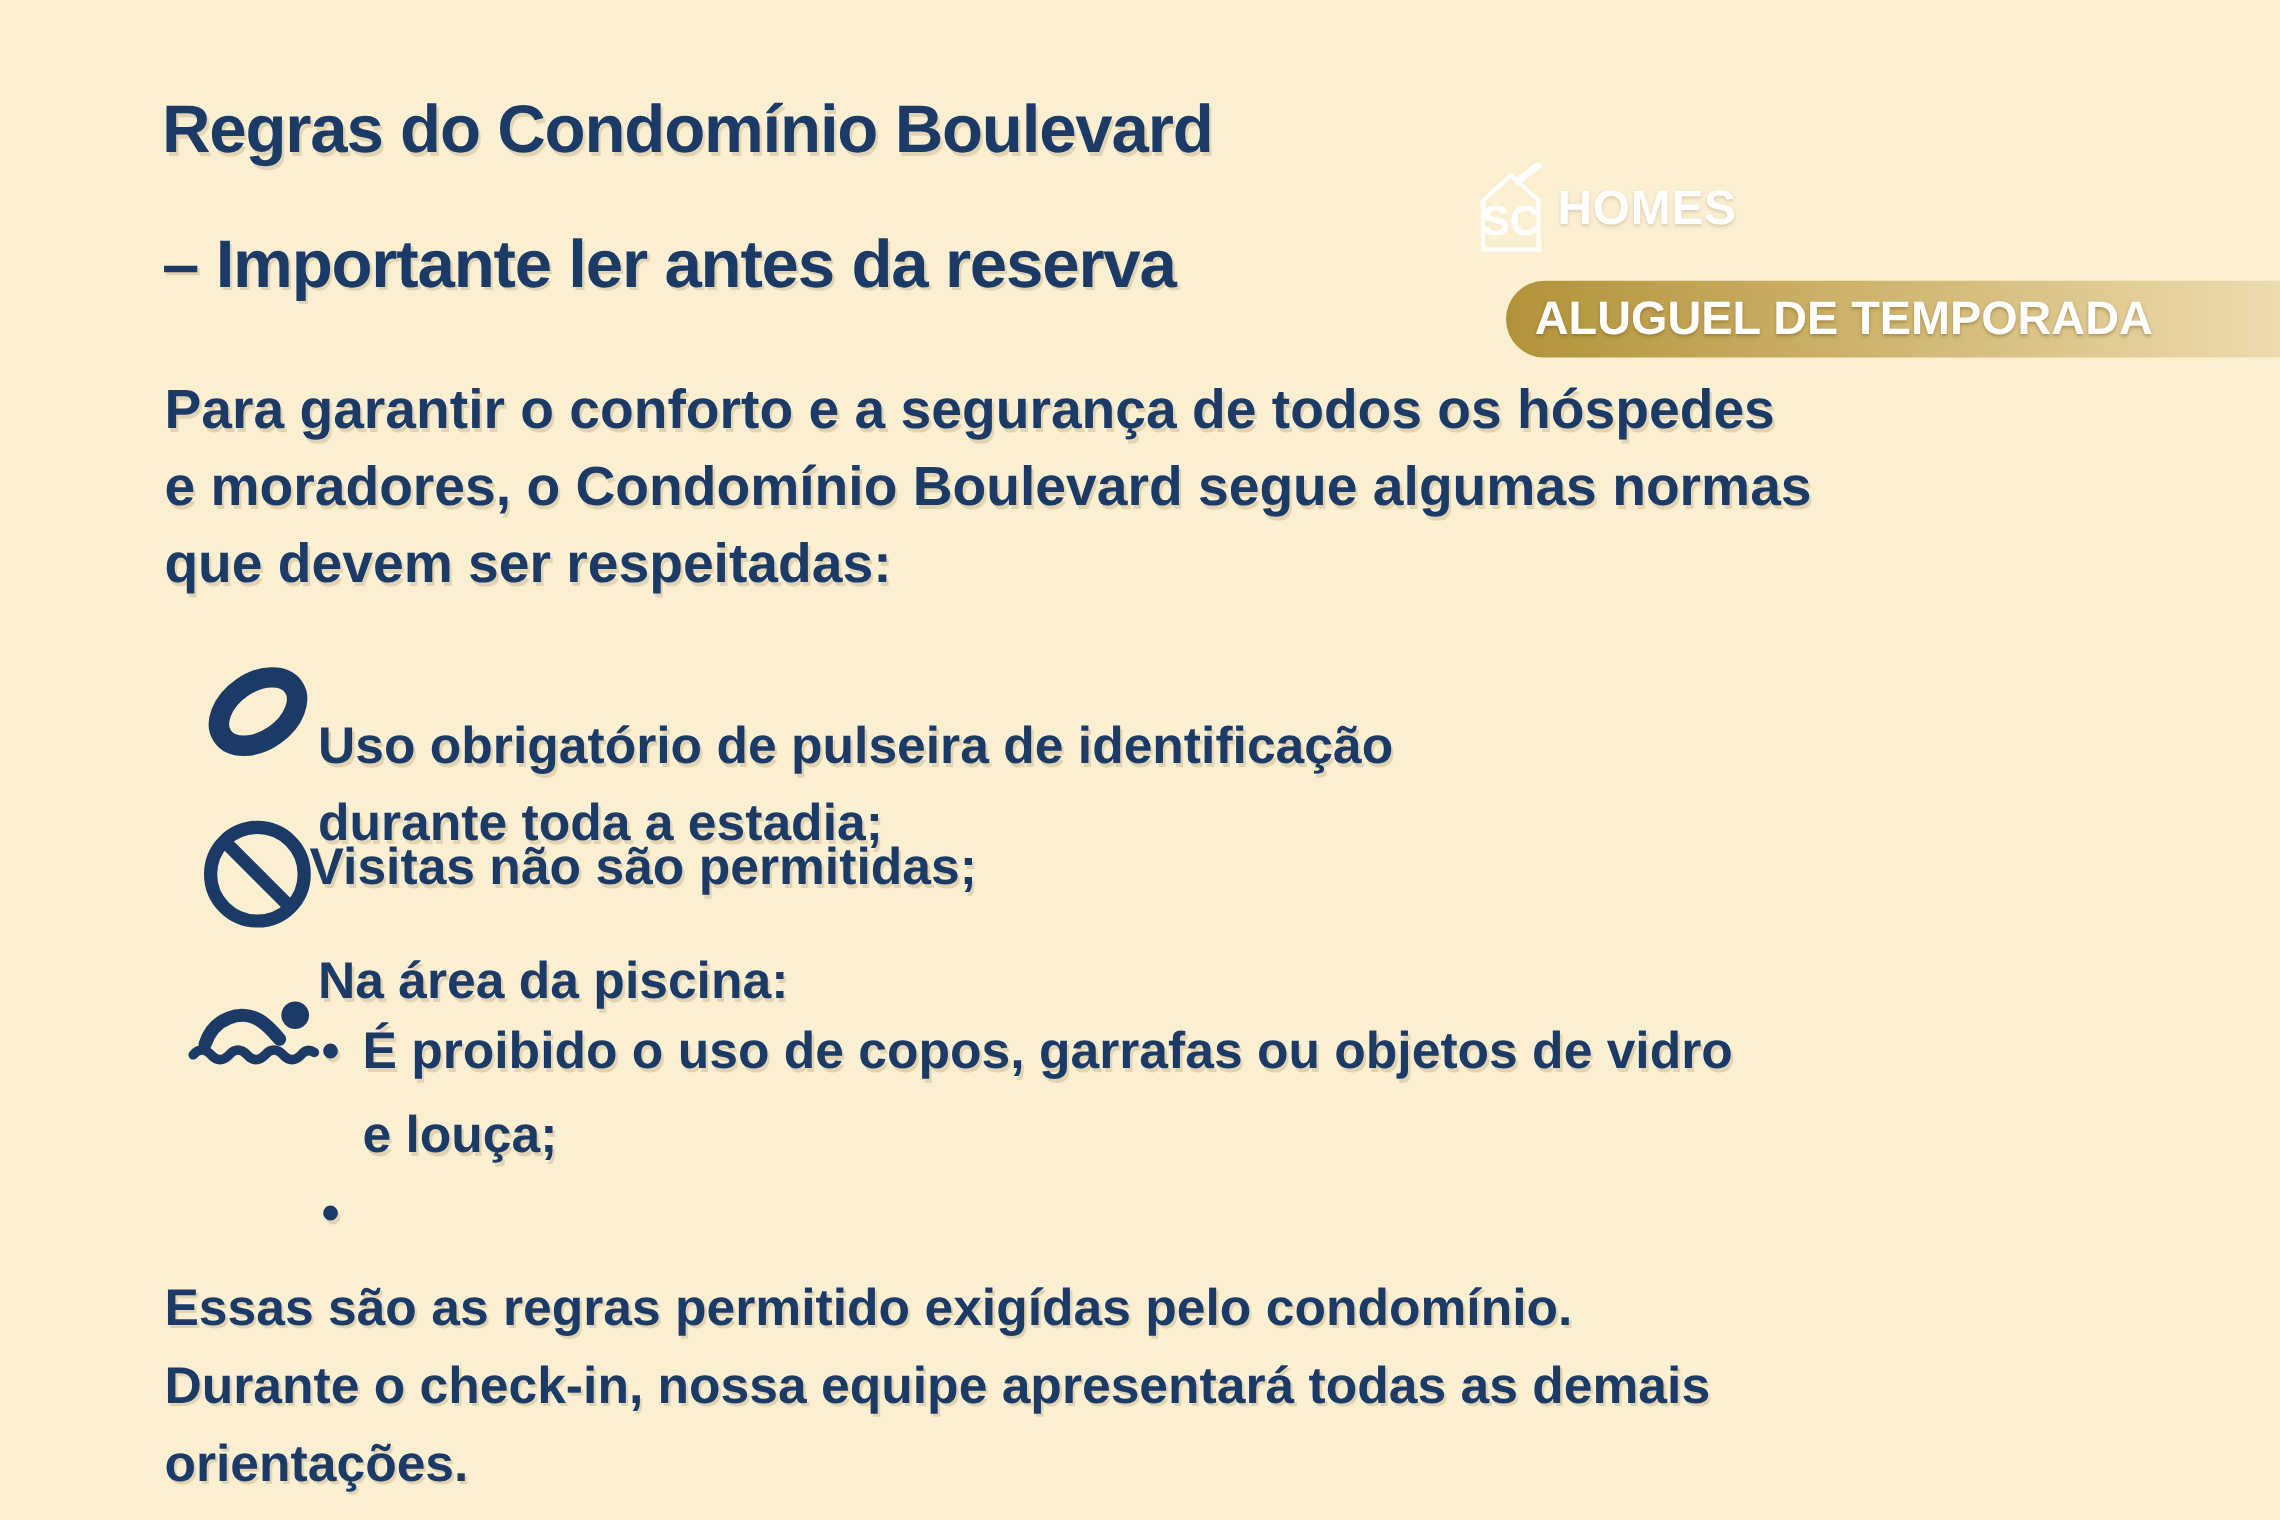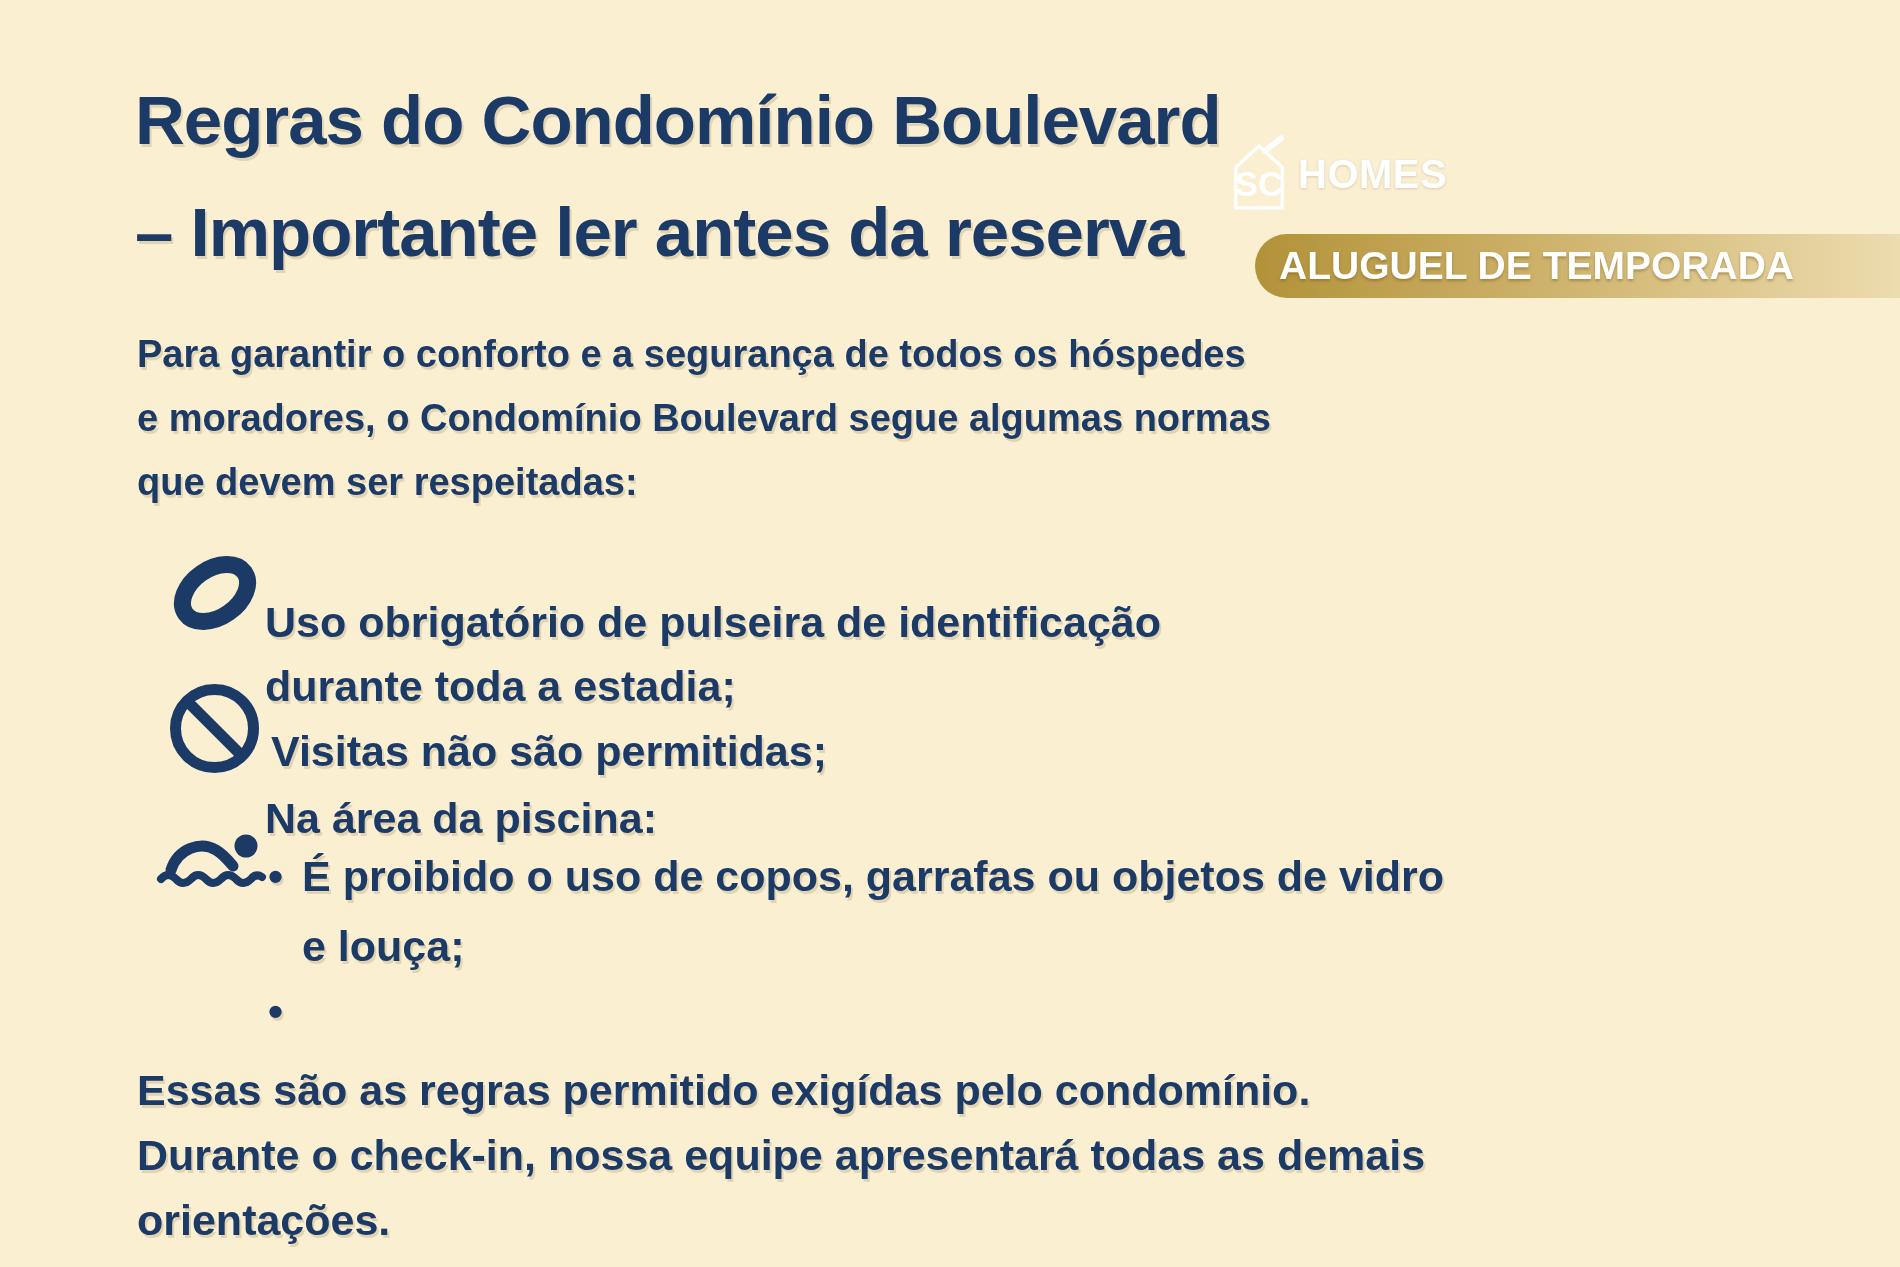--- a/index.html
+++ b/index.html
@@ -7,27 +7,27 @@
     width:1900px;height:1267px;position:relative;overflow:hidden;
     background:#FBEFD2;
     font-family:"Liberation Sans", sans-serif;
     color:#1B3A66;font-weight:700;
   }
   .abs{position:absolute;}
   .navy{color:#1B3A66;text-shadow:2px 3px 0 rgba(196,178,138,0.45), 0 0 2px rgba(255,255,255,0.5);}
   .pre{white-space:pre-line;}
 
   .title{
-    left:135px;top:65px;width:1650px;
-    font-size:69px;line-height:112px;letter-spacing:-1px;
+    left:135px;top:52px;width:1650px;
+    font-size:56px;line-height:112px;letter-spacing:-1px;
     z-index:1;
   }
   .intro{
-    left:137px;top:322px;width:1720px;
-    font-size:38px;line-height:64px;
+    left:137px;top:309px;width:1720px;
+    font-size:46px;line-height:64px;
   }
 
   
   .logo{
     left:1230px;top:134px;height:80px;z-index:3;
     display:flex;align-items:center;gap:10px;
   }
   .logo .homes{
     color:#FFFFFF;font-size:40px;letter-spacing:0.5px;
     text-shadow:0 1px 3px rgba(120,100,50,0.25);
@@ -39,21 +39,21 @@
     display:flex;align-items:center;padding-left:24px;box-sizing:border-box;
   }
   .ribbon .ribbon-label{
     color:#FFFFFF;font-size:39px;letter-spacing:0px;
     text-shadow:0 2px 3px rgba(110,85,20,0.45);
   }
 
   
   .rule-text{font-size:43px;line-height:64px;}
   .rule1-text{left:265px;top:546px;width:1500px;margin-top:44px;}
-  .rule2-text{left:271px;top:691px;width:1500px;margin-top:28px;}
+  .rule2-text{left:258px;top:691px;width:1500px;}
   .rule3-heading{left:265px;top:786px;width:1500px;}
   .bullet{display:flex;align-items:flex-start;font-size:43px;line-height:70px;}
   .bullet .dot{width:34px;flex:0 0 34px;}
   .bullet1{left:268px;top:841px;width:1520px;}
   .bullet2{left:268px;top:976px;width:1520px;}
 
   .footer{
     left:137px;top:1058px;width:1720px;
     font-size:43px;line-height:65px;
   }

